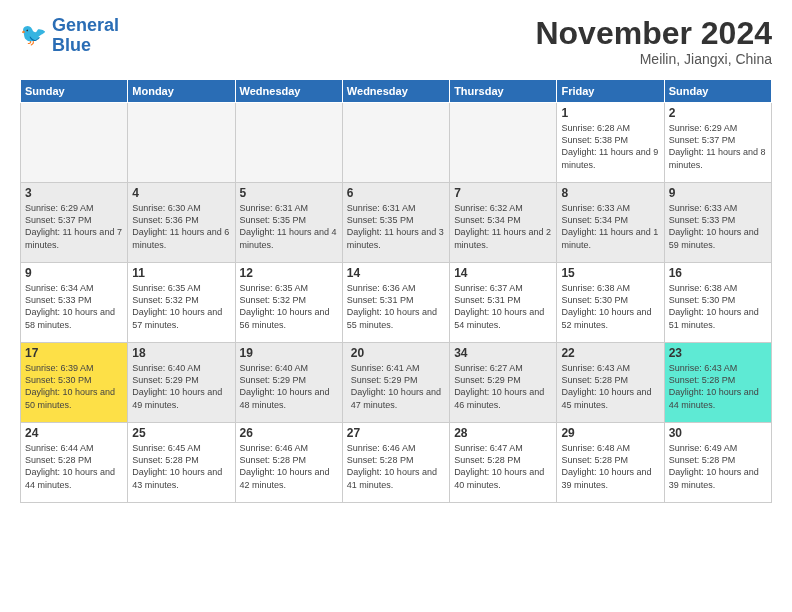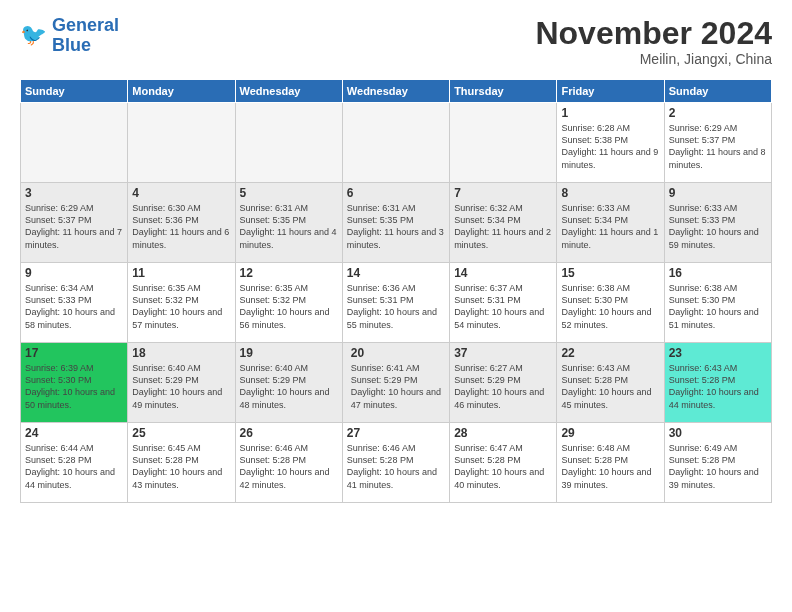--- a/index.html
+++ b/index.html
@@ -226,21 +226,21 @@
 Daylight: 10 hours and 52 minutes.</div>
           </td>
           <td>
             <span class="day-num">16</span>
             <div class="cell-text" style="white-space: pre-line;">Sunrise: 6:38 AM
 Sunset: 5:30 PM
 Daylight: 10 hours and 51 minutes.</div>
           </td>
         </tr>
         <tr>
-          <td style="background: #22c55e;">
+          <td style="background: #fde047;">
             <span class="day-num">17</span>
             <div class="cell-text" style="white-space: pre-line;">Sunrise: 6:39 AM
 Sunset: 5:30 PM
 Daylight: 10 hours and 50 minutes.</div>
           </td>
           <td style="background: rgb(235, 235, 235);">
             <span class="day-num">18</span>
             <div class="cell-text" style="white-space: pre-line;">Sunrise: 6:40 AM
 Sunset: 5:29 PM
 Daylight: 10 hours and 49 minutes.</div>
@@ -251,21 +251,21 @@
 Sunset: 5:29 PM
 Daylight: 10 hours and 48 minutes.</div>
           </td>
           <td style="background: rgb(235, 235, 235); padding-left: 8px;">
             <span class="day-num">20</span>
             <div class="cell-text" style="white-space: pre-line;">Sunrise: 6:41 AM
 Sunset: 5:29 PM
 Daylight: 10 hours and 47 minutes.</div>
           </td>
           <td style="background: rgb(235, 235, 235);">
-            <span class="day-num">37</span>
+            <span class="day-num">34</span>
             <div class="cell-text" style="white-space: pre-line;">Sunrise: 6:27 AM
 Sunset: 5:29 PM
 Daylight: 10 hours and 46 minutes.</div>
           </td>
           <td style="background: rgb(235, 235, 235);">
             <span class="day-num">22</span>
             <div class="cell-text" style="white-space: pre-line;">Sunrise: 6:43 AM
 Sunset: 5:28 PM
 Daylight: 10 hours and 45 minutes.</div>
           </td>

